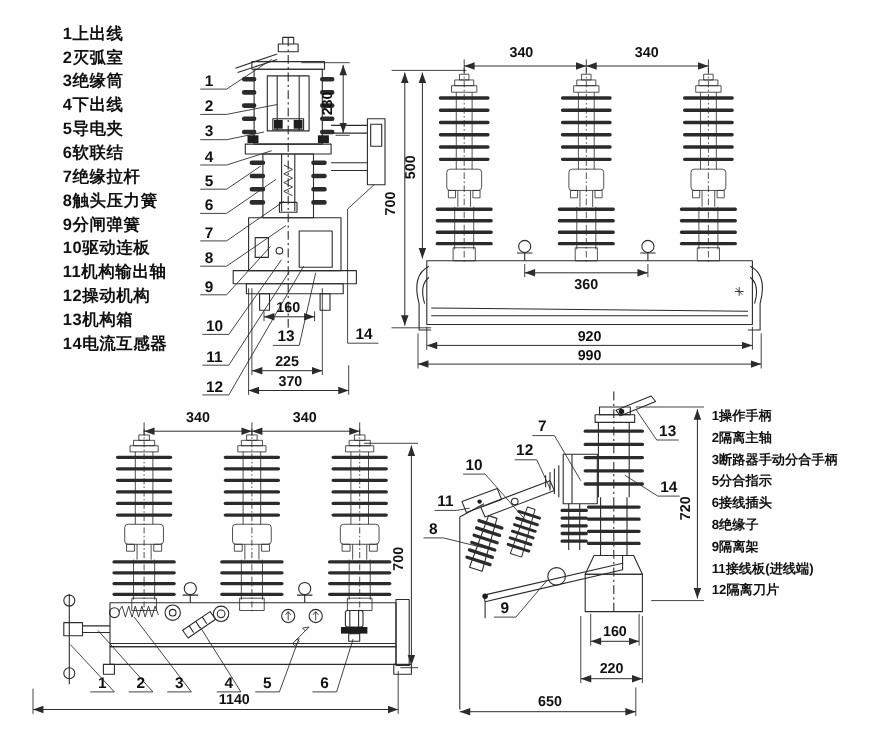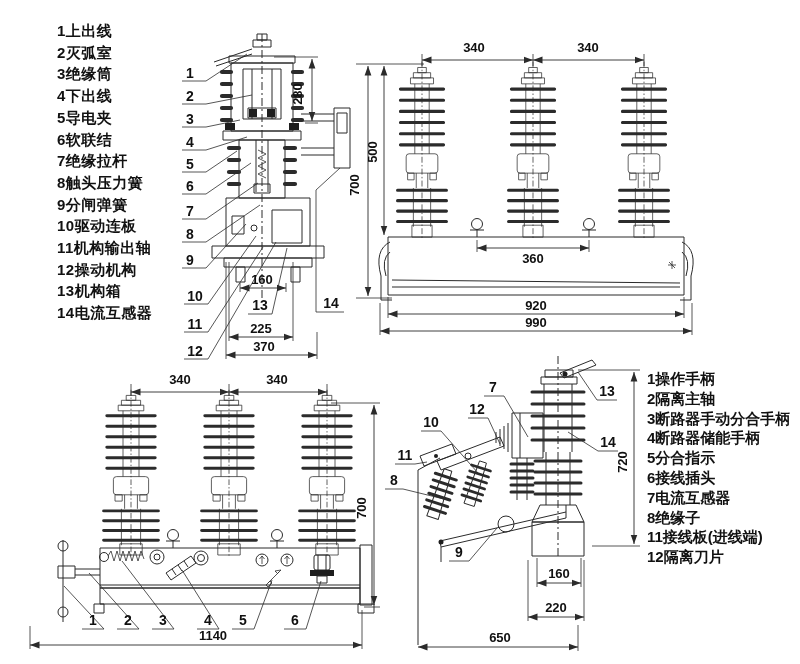--- a/index.html
+++ b/index.html
@@ -1,20 +1,20 @@
 <!DOCTYPE html>
 <html><head>
 <meta charset="utf-8">
 <style>
   html,body{margin:0;padding:0;background:#fff;}
   #stage{position:relative;width:800px;height:664px;background:#ffffff;overflow:hidden;
          font-family:"Liberation Sans",sans-serif;}
   .legend{position:absolute;color:#111;font-weight:700;white-space:nowrap;}
   #legend-left{left:57px;top:20px;font-size:15px;line-height:21.7px;letter-spacing:.5px;}
-  #legend-right{left:647px;top:369px;font-size:15px;line-height:19.8px;}
+  #legend-right{left:647px;top:369px;font-size:12px;line-height:19.8px;}
   svg{position:absolute;left:0;top:0;}
   .ln{fill:none;stroke:#2b2b2b;stroke-width:1;stroke-linejoin:round;}
   .thin{fill:none;stroke:#2b2b2b;stroke-width:.8;}
   .fin{fill:none;stroke:#2b2b2b;stroke-width:4.2;stroke-linecap:round;}
   .fin2{fill:none;stroke:#2b2b2b;stroke-width:3;stroke-linecap:round;}
   .blk{fill:#1d1d1d;stroke:none;}
   .dash{stroke-dasharray:8 3 2 3;}
   .dim{fill:none;stroke:#2b2b2b;stroke-width:.9;}
   text{fill:#101010;font-family:"Liberation Sans",sans-serif;font-weight:700;font-size:13px;text-anchor:middle;}
   .co{font-size:14px;}
@@ -337,22 +337,21 @@
     <div>11机构输出轴</div>
     <div>12操动机构</div>
     <div>13机构箱</div>
     <div>14电流互感器</div>
   </div>
 
   <div id="legend-right" class="legend">
     <div>1操作手柄</div>
     <div>2隔离主轴</div>
     <div>3断路器手动分合手柄</div>
-    <div>4断路器储能手柄</div>
     <div>5分合指示</div>
     <div>6接线插头</div>
-    <div>7电流互感器</div>
     <div>8绝缘子</div>
+    <div>9隔离架</div>
     <div>11接线板(进线端)</div>
     <div>12隔离刀片</div>
   </div>
 
 </div>
 
 </body></html>

